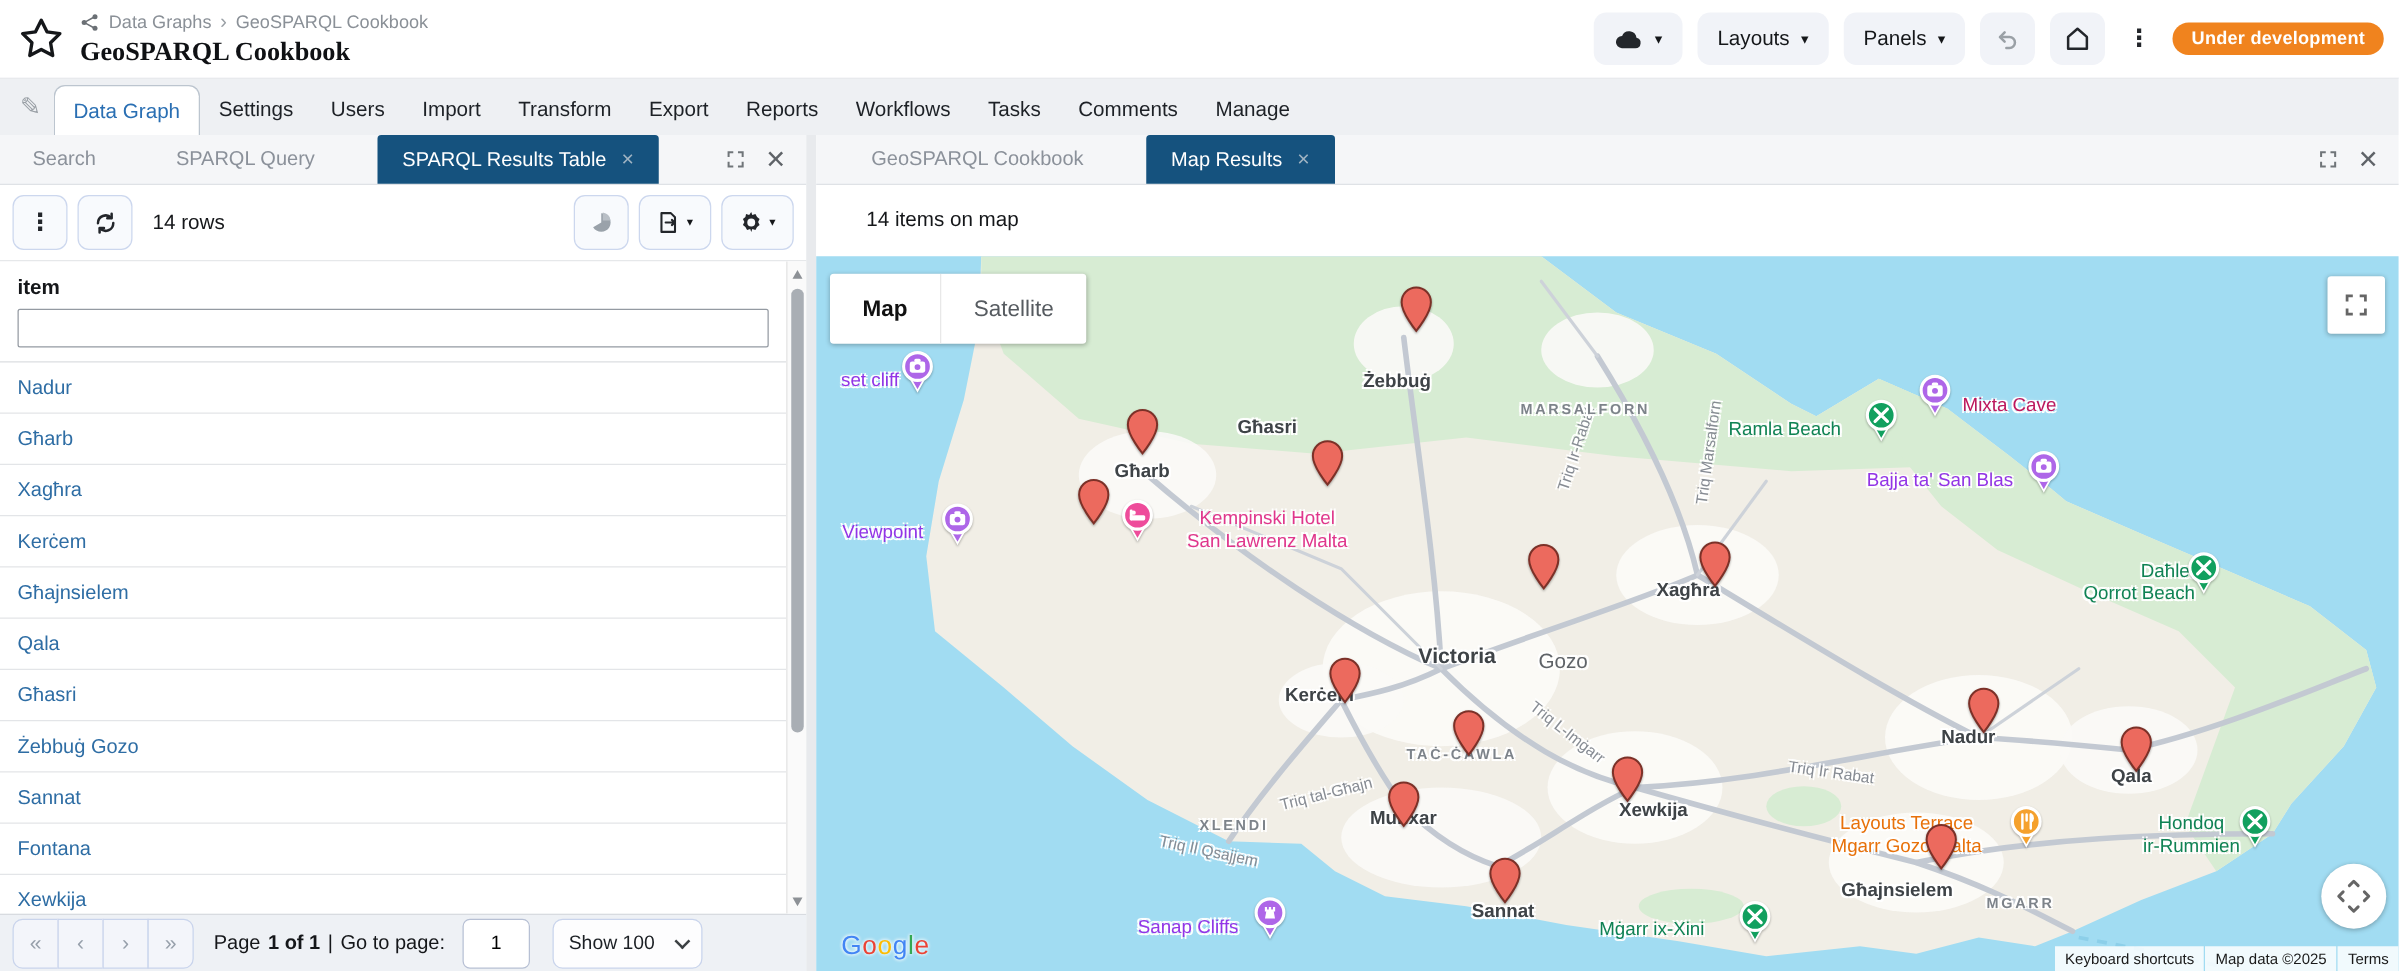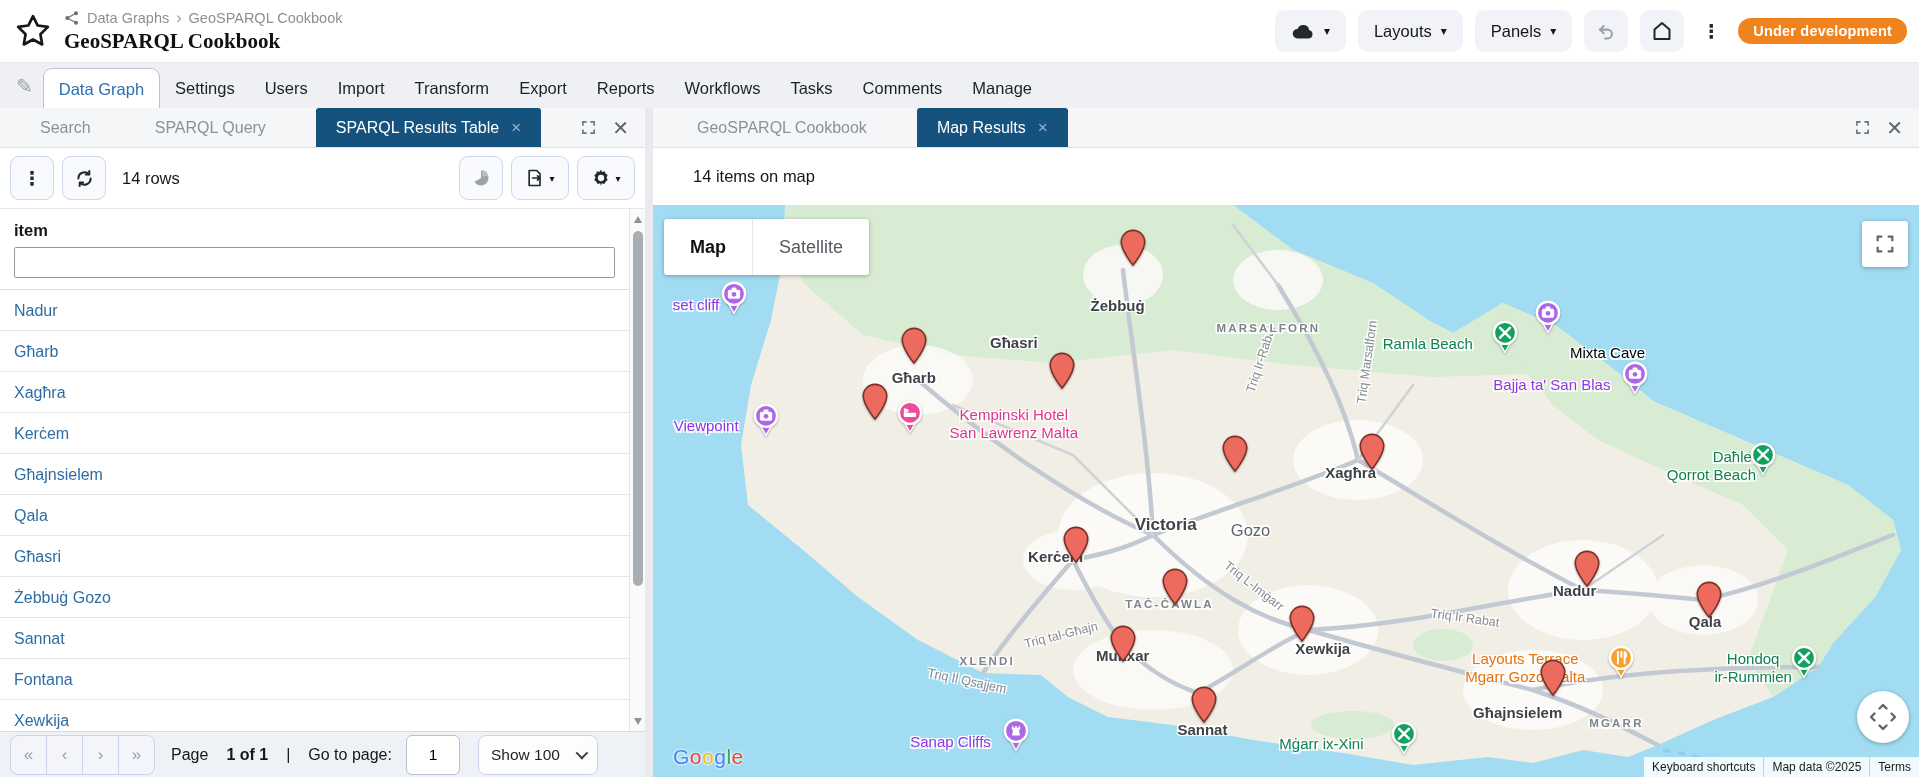--- a/index.html
+++ b/index.html
@@ -69,21 +69,21 @@
   .tri-up { width:0; height:0; border-left:4.5px solid transparent; border-right:4.5px solid transparent; border-bottom:7px solid #8d9196; }
   .tri-down { width:0; height:0; border-left:4.5px solid transparent; border-right:4.5px solid transparent; border-top:7px solid #8d9196; }
   #sb-thumb { position:absolute; left:3px; width:10px; top:22px; height:68%; background:#a9aeb4; border-radius:5px; cursor:pointer; }
 
   
   #pager { height:46px; background:#eef1f5; border-top:1px solid #d8dbe0; display:flex; align-items:center; padding:0 10px; gap:6px; flex-shrink:0; }
   #pg-group { display:flex; margin-right:10px; }
   .pg-btn { width:37px; height:40px; border:1px solid #c9d4ec; background:#f3f5fa; color:#97a0ab; font-size:17px; display:flex; align-items:center; justify-content:center; margin-left:-1px; cursor:pointer; }
   .pg-btn:first-child { border-radius:8px 0 0 8px; margin-left:0; }
   .pg-btn:last-child { border-radius:0 8px 8px 0; }
-  #pg-text { font-size:16px; color:#15171a; display:flex; gap:18px; align-items:center; }
+  #pg-text { font-size:16px; color:#15171a; display:flex; gap:6px; align-items:center; }
   #pg-text b { font-weight:bold; }
   #pg-input { width:54px; height:40px; border:1px solid #b7c0d4; border-radius:6px; background:#fff; text-align:center; font-size:15.5px; margin-left:8px; outline:none; }
   #pg-size { width:120px; height:40px; border:1px solid #c9d4ec; border-radius:8px; background:#fdfdfe; display:flex; align-items:center; justify-content:space-between; padding:0 12px; font-size:15.5px; margin-left:12px; cursor:pointer; }
   .sel-chev { width:9px; height:9px; border-right:2px solid #3c4043; border-bottom:2px solid #3c4043; transform:rotate(45deg) translateY(-2px); }
 
   
   #map-status { height:57px; background:#fff; display:flex; align-items:center; padding-left:40px; font-size:16.5px; color:#15171a; flex-shrink:0; }
   #map { position:relative; flex:1; min-height:0; background:var(--sea); overflow:hidden; }
   #terrain { position:absolute; inset:0; width:100%; height:100%; }
 
@@ -176,21 +176,21 @@
         <div class="nav-tab">Workflows</div>
         <div class="nav-tab">Tasks</div>
         <div class="nav-tab">Comments</div>
         <div class="nav-tab">Manage</div>
       </div>
   </div>
 
   <div id="main">
 
     <div id="left-panel">
-      <div class="tabstrip" style="padding-left:26px;text-align:center;">
+      <div class="tabstrip" style="padding-left:12px;text-align:center;">
         <div class="tabs-wrap" id="left-tabs">
             <div class="ptab"><span>Search</span></div>
             <div class="ptab"><span>SPARQL Query</span></div>
             <div class="ptab active"><span>SPARQL Results Table</span><span class="tab-close">×</span></div>
           </div>
         <div class="strip-icons">
           <svg width="15" height="15" viewBox="0 0 24 24">
             <path d="M3 9V3h6M15 3h6v6M21 15v6h-6M9 21H3v-6" fill="none" stroke="#707579" stroke-width="2.6"></path>
           </svg>
           <span class="x-icon">✕</span>
@@ -397,21 +397,21 @@
                 <rect x="7" y="8.5" width="2.2" height="8.5" rx="1" fill="#fff"></rect>
               </svg></div>
             <div class="m-label poi-label" style="color: rgb(15, 130, 84); left: 61.2%; top: 24.3%;">
               <div>Ramla Beach</div>
             </div>
             <div class="poi-pin" style="left: 67.3%; top: 24%;"><svg width="27" height="35" viewBox="0 0 26 34">
                 <path d="M13 32 L7.6 22.5 L18.4 22.5 Z" fill="#12a05f" stroke="#fff" stroke-width="1.4"></path>
                 <circle cx="13" cy="13" r="10.8" fill="#12a05f" stroke="#fff" stroke-width="2.4"></circle>
                 <path d="M8.2 17.8 L17.8 8.2 M8.2 8.2 L17.8 17.8" stroke="#fff" stroke-width="2.5" stroke-linecap="round"></path>
               </svg></div>
-            <div class="m-label poi-label" style="color: #000000; left: 75.4%; top: 20.9%; margin-top: 28px;">
+            <div class="m-label poi-label" style="color: #be185d; left: 75.4%; top: 20.9%;">
               <div>Mixta Cave</div>
             </div>
             <div class="poi-pin" style="left: 70.7%; top: 20.5%;"><svg width="27" height="35" viewBox="0 0 26 34">
                 <path d="M13 32 L7.6 22.5 L18.4 22.5 Z" fill="#ae66e8" stroke="#fff" stroke-width="1.4"></path>
                 <circle cx="13" cy="13" r="10.8" fill="#ae66e8" stroke="#fff" stroke-width="2.4"></circle>
                 <rect x="7" y="9.2" width="12" height="8.6" rx="1.8" fill="#fff"></rect>
                 <rect x="10.5" y="7" width="5" height="2.6" rx="1.2" fill="#fff"></rect>
                 <circle cx="13" cy="13.5" r="2.3" fill="#ae66e8"></circle>
               </svg></div>
             <div class="m-label poi-label" style="color: rgb(147, 52, 230); left: 71%; top: 31.4%;">

